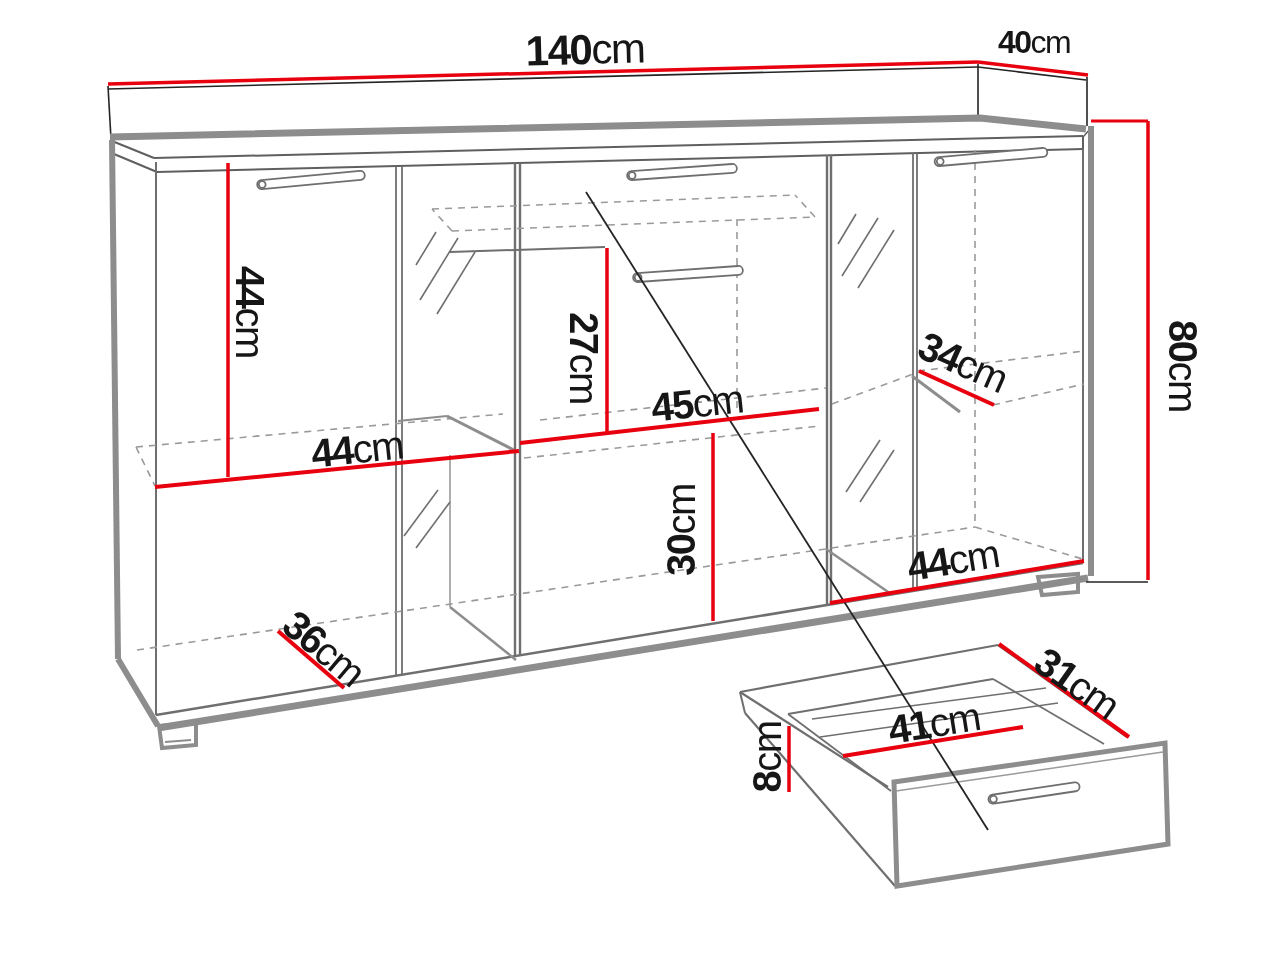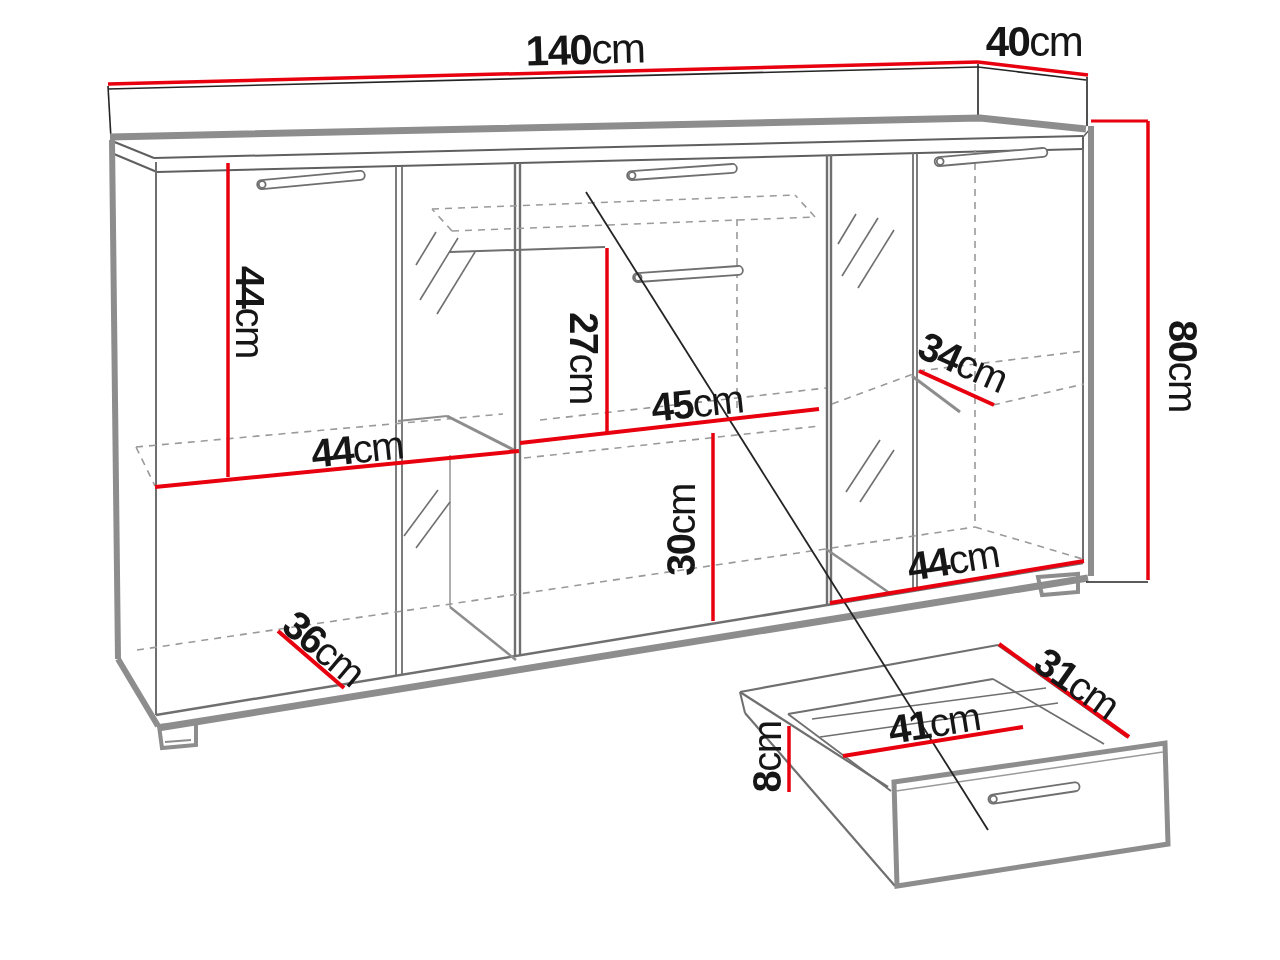--- a/index.html
+++ b/index.html
@@ -179,21 +179,21 @@
     <line x1="278" y1="631" x2="344" y2="688" stroke-width="4"></line>
     <line x1="999" y1="644" x2="1129" y2="737" stroke-width="4"></line>
     <line x1="843" y1="756" x2="1023" y2="727" stroke-width="4"></line>
     <line x1="789" y1="726" x2="789" y2="792" stroke-width="3.5"></line>
   </g>
 </svg>
 
 <div class="dim" style="--x:585px;--y:50px;--r:-1.5deg;font-size:42px">
   <span class="num">140</span><span class="unit">cm</span>
 </div>
-<div class="dim" style="--x:1034px;--y:42px;font-size:42px">
+<div class="dim" style="--x:1034px;--y:42px;font-size:32px">
   <span class="num">40</span><span class="unit">cm</span>
 </div>
 <div class="dim" style="--x:1183px;--y:366px;--r:90deg">
   <span class="num">80</span><span class="unit">cm</span>
 </div>
 <div class="dim" style="--x:250px;--y:312px;--r:90deg">
   <span class="num">44</span><span class="unit">cm</span>
 </div>
 <div class="dim" style="--x:357px;--y:449px;--r:-6deg">
   <span class="num">44</span><span class="unit">cm</span>

